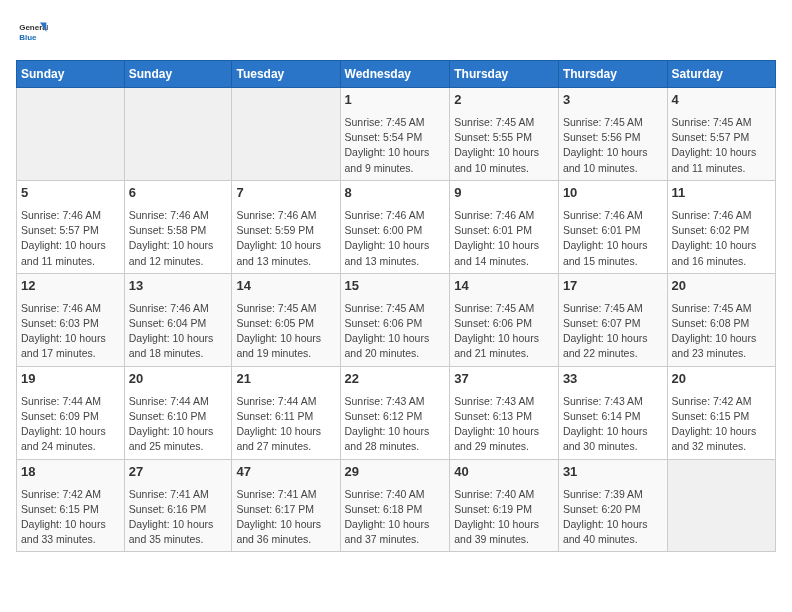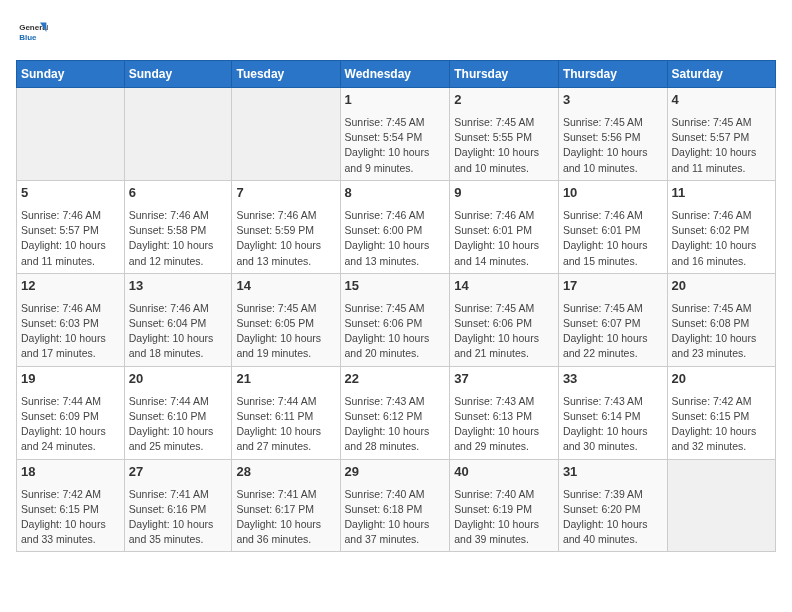--- a/index.html
+++ b/index.html
@@ -227,21 +227,21 @@
       <tr>
         <td>
           <div class="day-number">18</div>
           <div class="day-info">Sunrise: 7:42 AM<br>Sunset: 6:15 PM<br>Daylight: 10 hours and 33 minutes.</div>
         </td>
         <td>
           <div class="day-number">27</div>
           <div class="day-info">Sunrise: 7:41 AM<br>Sunset: 6:16 PM<br>Daylight: 10 hours and 35 minutes.</div>
         </td>
         <td>
-          <div class="day-number">28</div>
+          <div class="day-number">47</div>
           <div class="day-info">Sunrise: 7:41 AM<br>Sunset: 6:17 PM<br>Daylight: 10 hours and 36 minutes.</div>
         </td>
         <td>
           <div class="day-number">29</div>
           <div class="day-info">Sunrise: 7:40 AM<br>Sunset: 6:18 PM<br>Daylight: 10 hours and 37 minutes.</div>
         </td>
         <td>
           <div class="day-number">40</div>
           <div class="day-info">Sunrise: 7:40 AM<br>Sunset: 6:19 PM<br>Daylight: 10 hours and 39 minutes.</div>
         </td>

